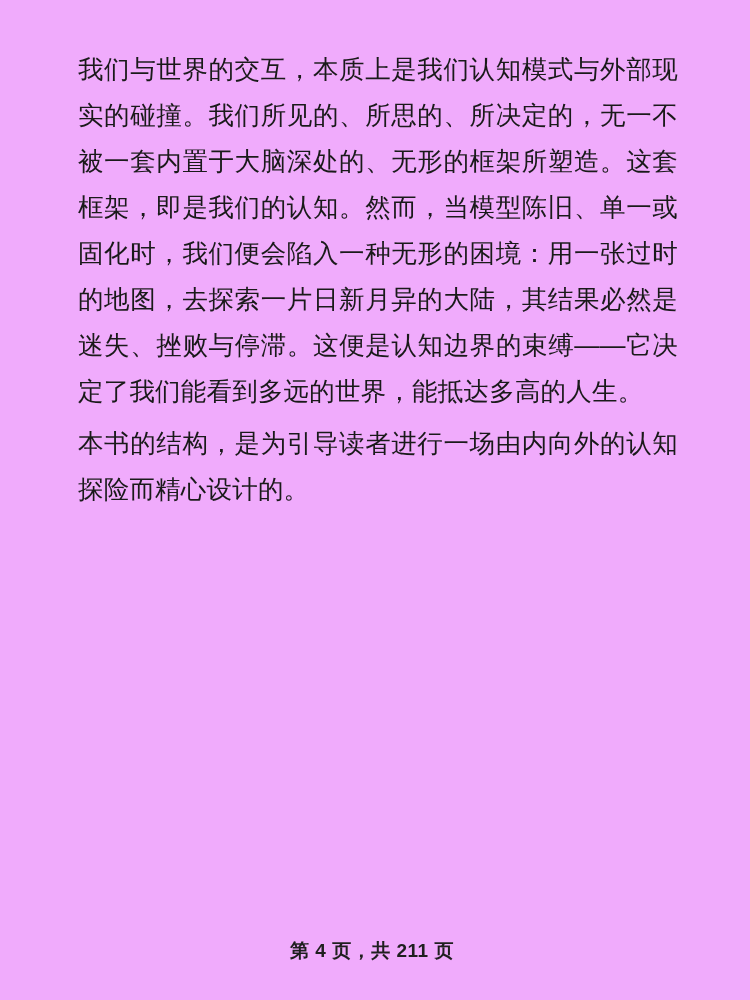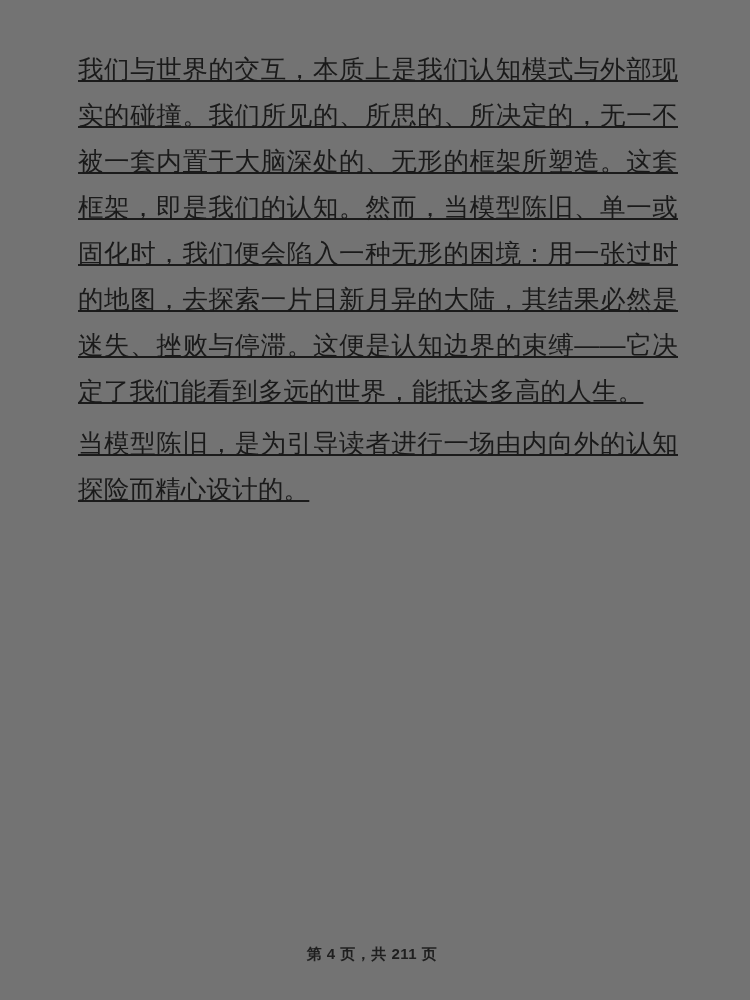--- a/index.html
+++ b/index.html
@@ -11,24 +11,23 @@
     width: 750px;
     height: 1000px;
     overflow: hidden;
     font-family: "Liberation Sans", sans-serif;
     color: #1b1b1b;
   }
   .page {
     position: relative;
     width: 750px;
     height: 1000px;
-    background: #737373;
+    background: #f0abfc;
     box-sizing: border-box;
     padding: 46px 72px 0 78px;
-    text-decoration: underline;
   }
   .body-text {
     font-size: 25.5px;
     line-height: 46px;
     letter-spacing: 0.2px;
     text-align: justify;
     text-justify: inter-character;
     color: #1a1a1a;
     font-weight: 500;
   }
@@ -38,32 +37,32 @@
   }
   .para:last-child {
     margin-bottom: 0;
   }
   .footer {
     position: absolute;
     left: 0;
     right: 6px;
     bottom: 36px;
     text-align: center;
-    font-size: 15px;
+    font-size: 19px;
     font-weight: 700;
     color: #1f1f1f;
     letter-spacing: 0.5px;
     margin-top: 8px;
   }
 </style>
 </head>
 <body>
 
 <div class="page">
 
   <div class="body-text">
     <p class="para">我们与世界的交互，本质上是我们认知模式与外部现实的碰撞。我们所见的、所思的、所决定的，无一不被一套内置于大脑深处的、无形的框架所塑造。这套框架，即是我们的认知。然而，当模型陈旧、单一或固化时，我们便会陷入一种无形的困境：用一张过时的地图，去探索一片日新月异的大陆，其结果必然是迷失、挫败与停滞。这便是认知边界的束缚——它决定了我们能看到多远的世界，能抵达多高的人生。</p>
-    <p class="para">当模型陈旧，是为引导读者进行一场由内向外的认知探险而精心设计的。</p>
+    <p class="para">本书的结构，是为引导读者进行一场由内向外的认知探险而精心设计的。</p>
   </div>
 
   <div class="footer">第 4 页，共 211 页</div>
 
 </div>
 
 </body></html>

